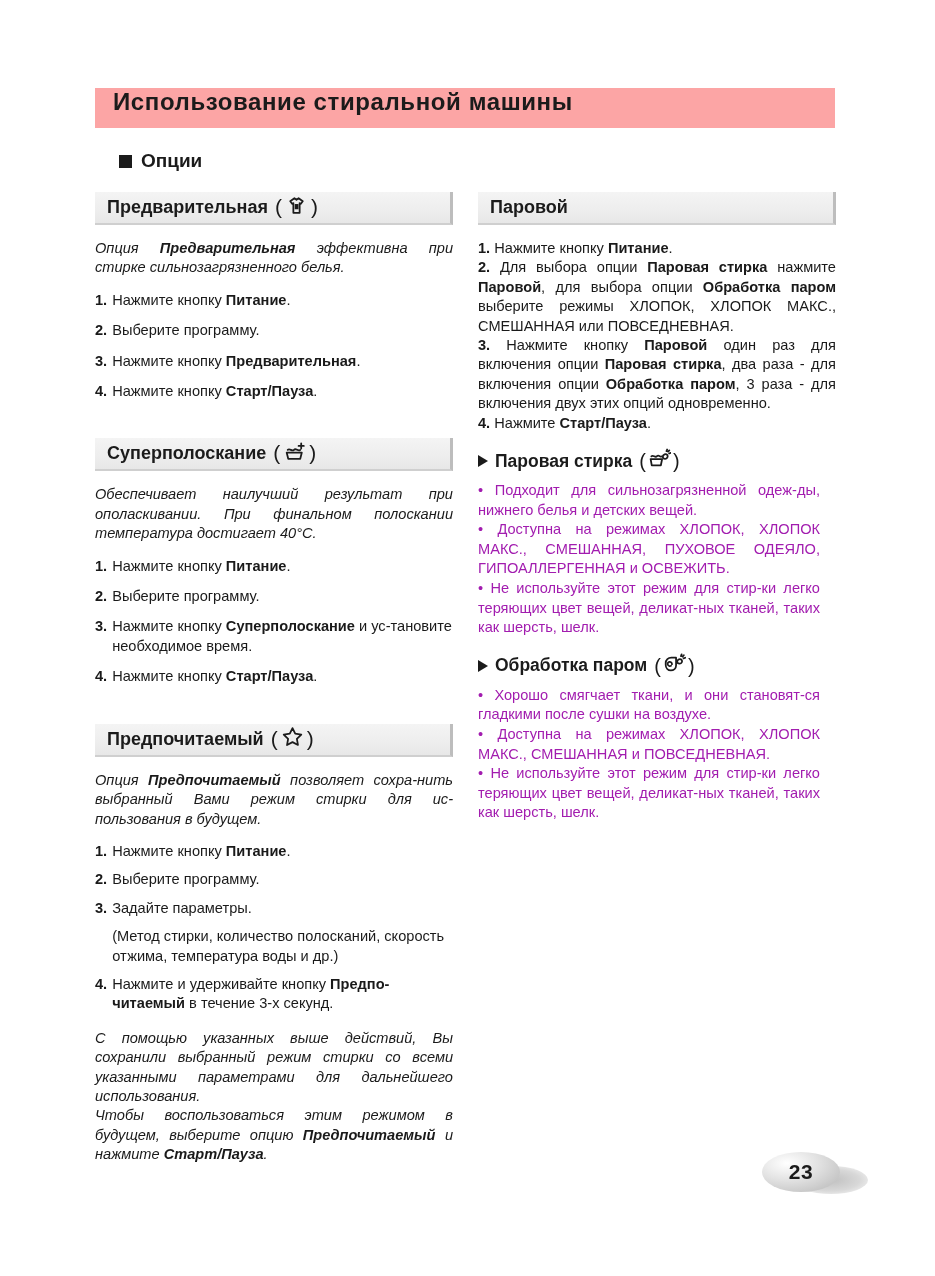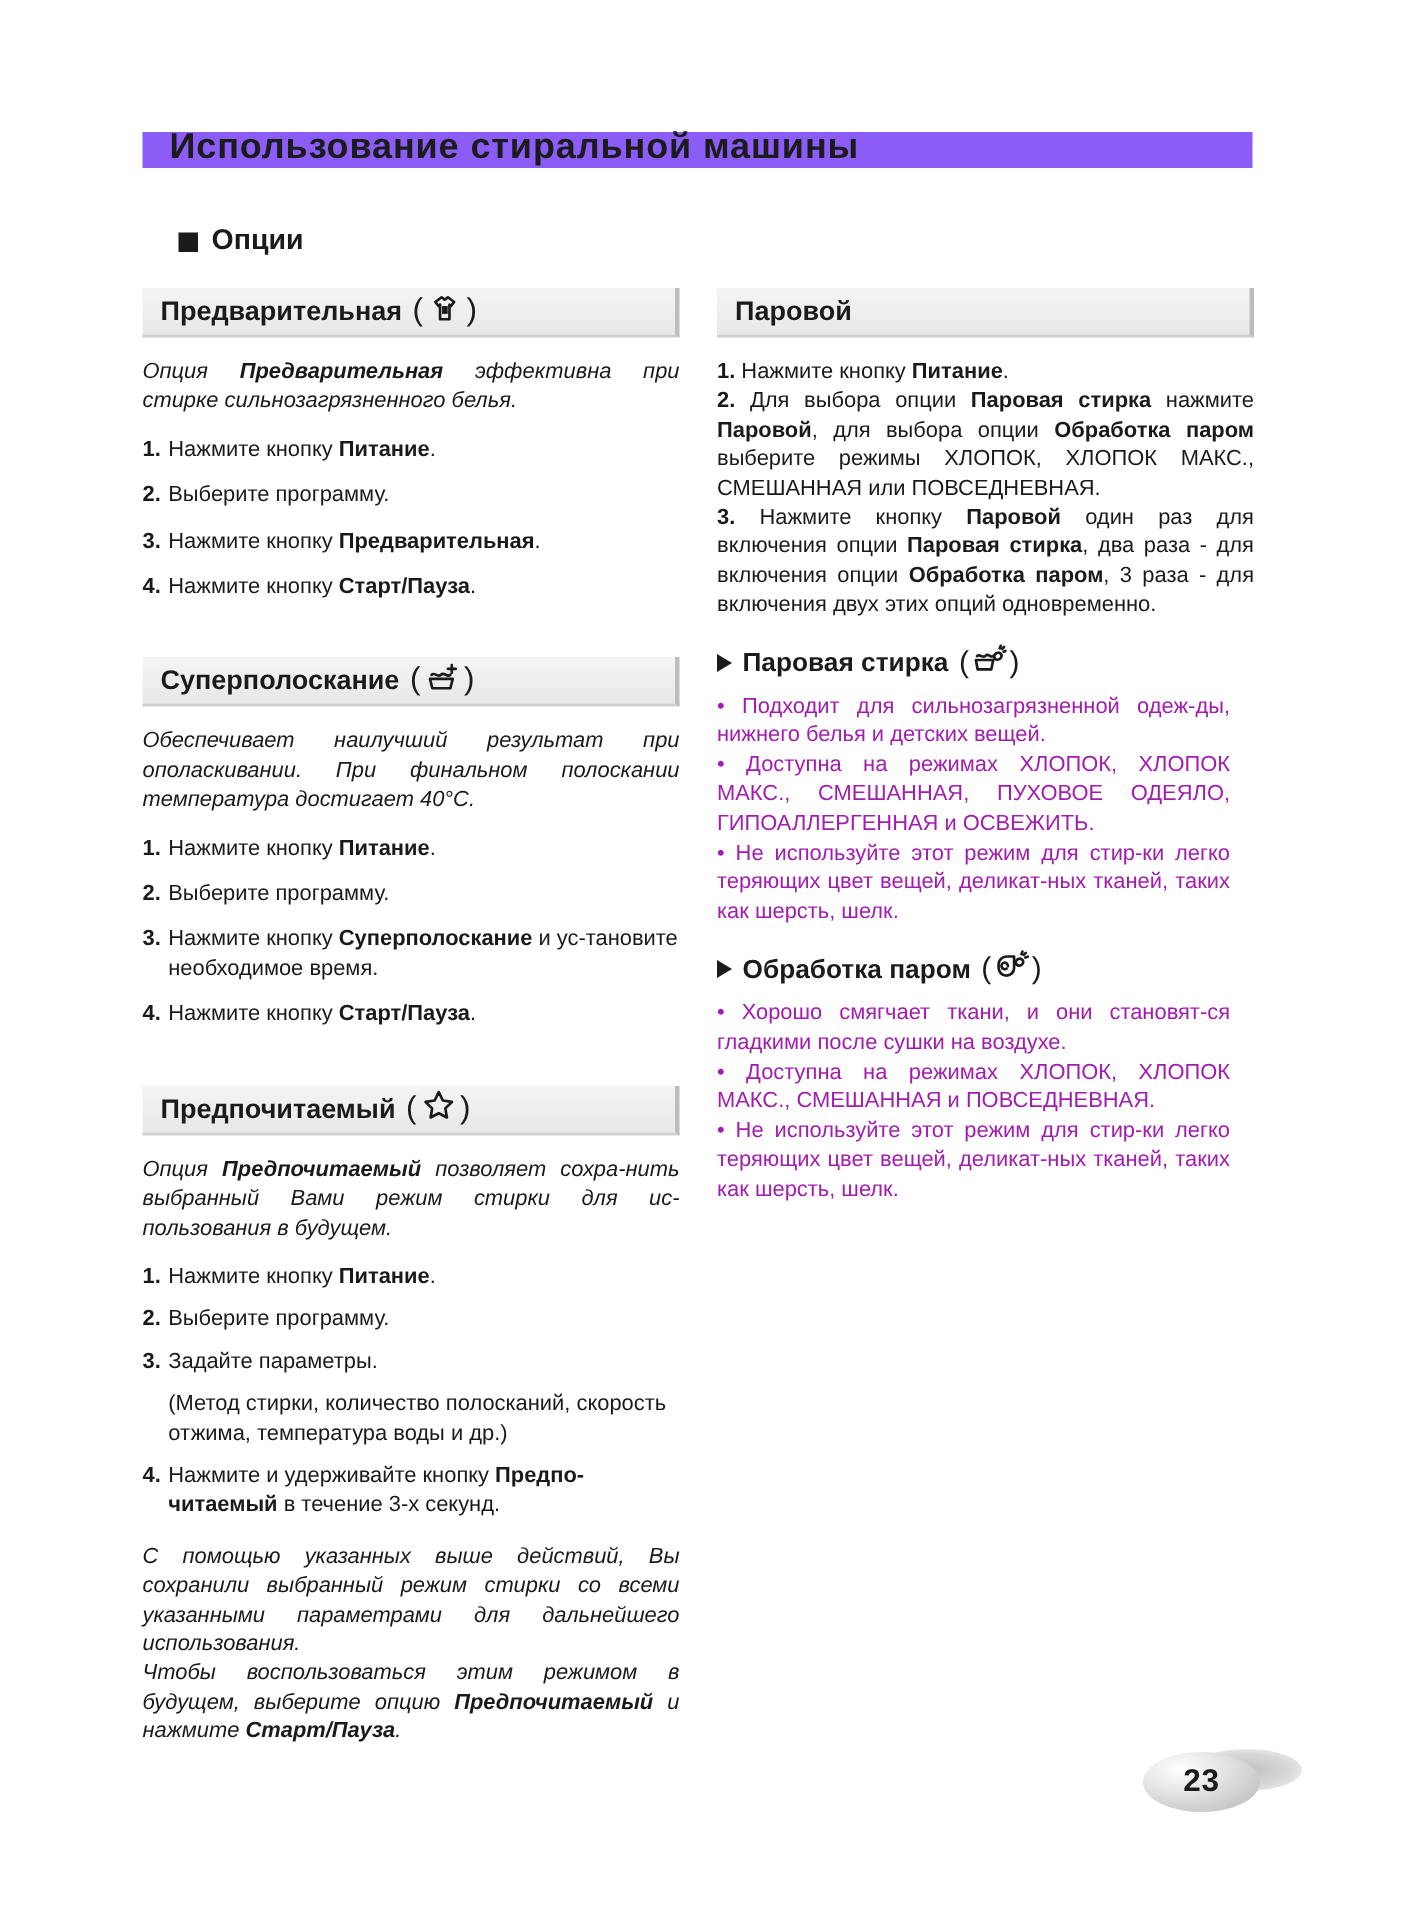--- a/index.html
+++ b/index.html
@@ -22,24 +22,24 @@
     width: 935px;
     height: 1276px;
   }
 
   
   .chapter-bar {
     position: absolute;
     left: 95px;
     top: 88px;
     width: 740px;
-    height: 24px;
-    background: #8b5cf6;
-    display: flex;
-    align-items: flex-end;
+    height: 40px;
+    background: #fca5a5;
+    display: flex;
+    align-items: flex-start;
   }
   .chapter-title {
     font-size: 24px;
     font-weight: bold;
     letter-spacing: 0.6px;
     color: #1b1b1b;
     padding-left: 18px;
     white-space: nowrap;
   }
 
@@ -178,21 +178,21 @@
   .pagenum-shadow {
     position: absolute;
     left: 32px; top: 14px;
     width: 74px; height: 28px;
     border-radius: 50%;
     background: radial-gradient(ellipse at 50% 50%, #bdbdbd 0%, #d6d6d6 55%, #ffffff 100%);
     opacity: .95;
   }
   .pagenum-ell {
     position: absolute;
-    left: 0; top: 16px;
+    left: 0; top: 0;
     width: 78px; height: 40px;
     border-radius: 50%;
     background: radial-gradient(ellipse at 32% 28%, #ffffff 0%, #e2e2e2 42%, #b5b5b5 100%);
     display: flex;
     align-items: center;
     justify-content: center;
   }
   .pagenum-ell span {
     font-size: 21px;
     font-weight: bold;
@@ -320,20 +320,21 @@
     </div>
 
   <div class="col col-right" id="right-col">
       <div class="opt-bar">
         <span class="t">Паровой</span>
       </div>
       <div>
         <div class="step" style="margin-bottom:0;text-align:justify;display:block"><b>1.</b> <span>Нажмите кнопку <b>Питание</b>.</span></div>
         <div class="step" style="margin-bottom:0;text-align:justify;display:block"><b>2.</b> <span>Для выбора опции <b>Паровая стирка</b> нажмите <b>Паровой</b>, для выбора опции <b>Обработка паром</b> выберите режимы ХЛОПОК, ХЛОПОК МАКС., СМЕШАННАЯ или ПОВСЕДНЕВНАЯ.</span></div>
         <div class="step" style="margin-bottom:0;text-align:justify;display:block"><b>3.</b> <span>Нажмите кнопку <b>Паровой</b> один раз для включения опции <b>Паровая стирка</b>, два раза - для включения опции <b>Обработка паром</b>, 3 раза - для включения двух этих опций одновременно.</span></div>
+        <div class="step" style="margin-bottom:0;text-align:justify;display:block"><b>4.</b> <span>Нажмите <b>Старт/Пауза</b>.</span></div>
       </div>
       <div class="subhead">
         <span class="tri"></span>
         <span class="t">Паровая стирка</span>
         <span class="paren">
           <span class="pch">(</span>
           <span class="icn"><svg width="23" height="23" viewBox="0 0 22 22">
               <path d="M2.5 11.5 L13.5 11.5 L12.3 17.5 L3.6 17.5 Z" fill="none" stroke="#1b1b1b" stroke-width="1.7" stroke-linejoin="round" stroke-linecap="round"></path>
               <path d="M3.2 9 C5 7, 6.8 10.8, 8.6 8.8 C10.4 6.8, 12 10.6, 13.6 8.8" fill="none" stroke="#1b1b1b" stroke-width="1.7" stroke-linejoin="round" stroke-linecap="round"></path>
               <path d="M14.2 9.5 C14.2 6.8, 17.2 6.2, 18.4 7.6 C19.6 9, 18.2 11.4, 16.3 11.3 C15.1 11.2, 14.2 10.6, 14.2 9.5 Z" fill="none" stroke="#1b1b1b" stroke-width="1.7" stroke-linejoin="round" stroke-linecap="round"></path>

